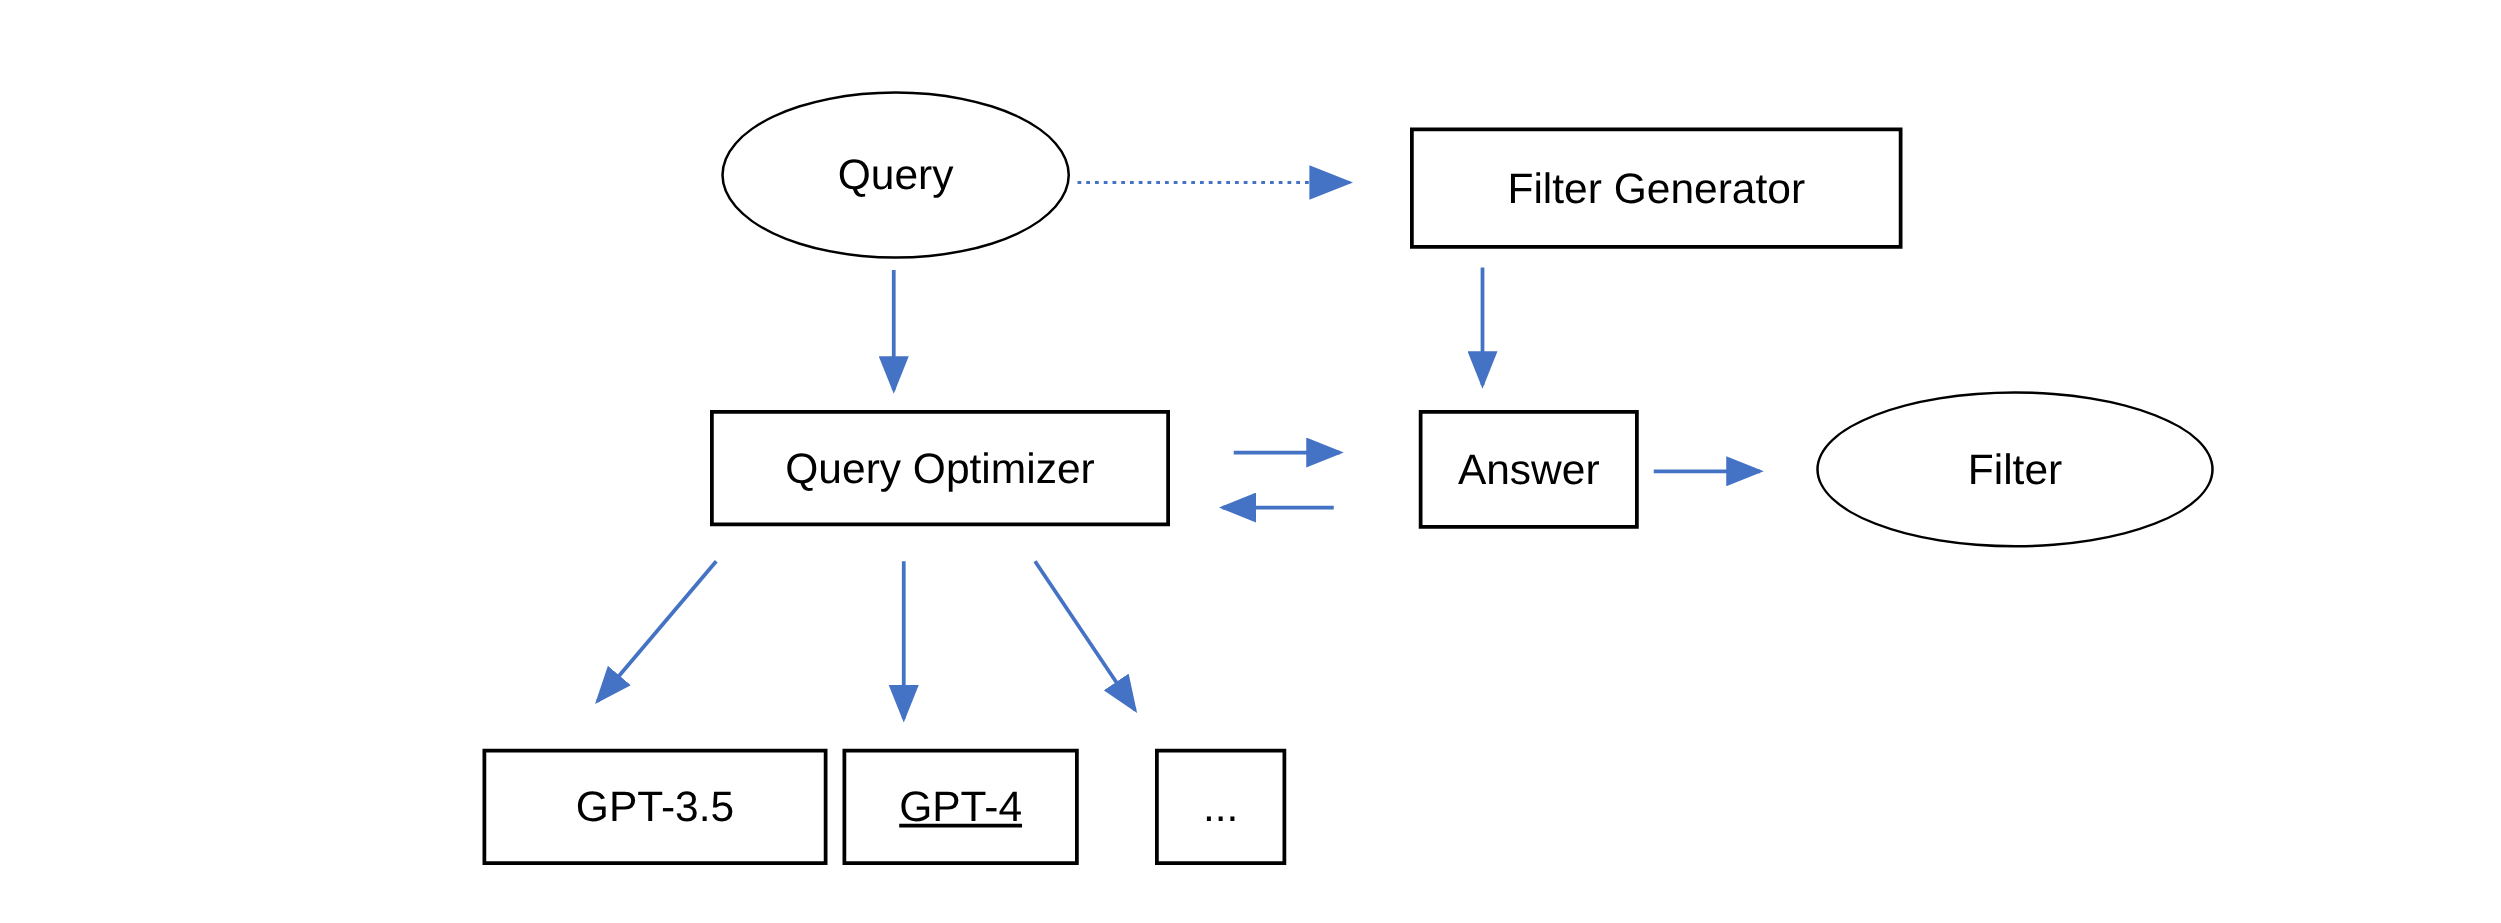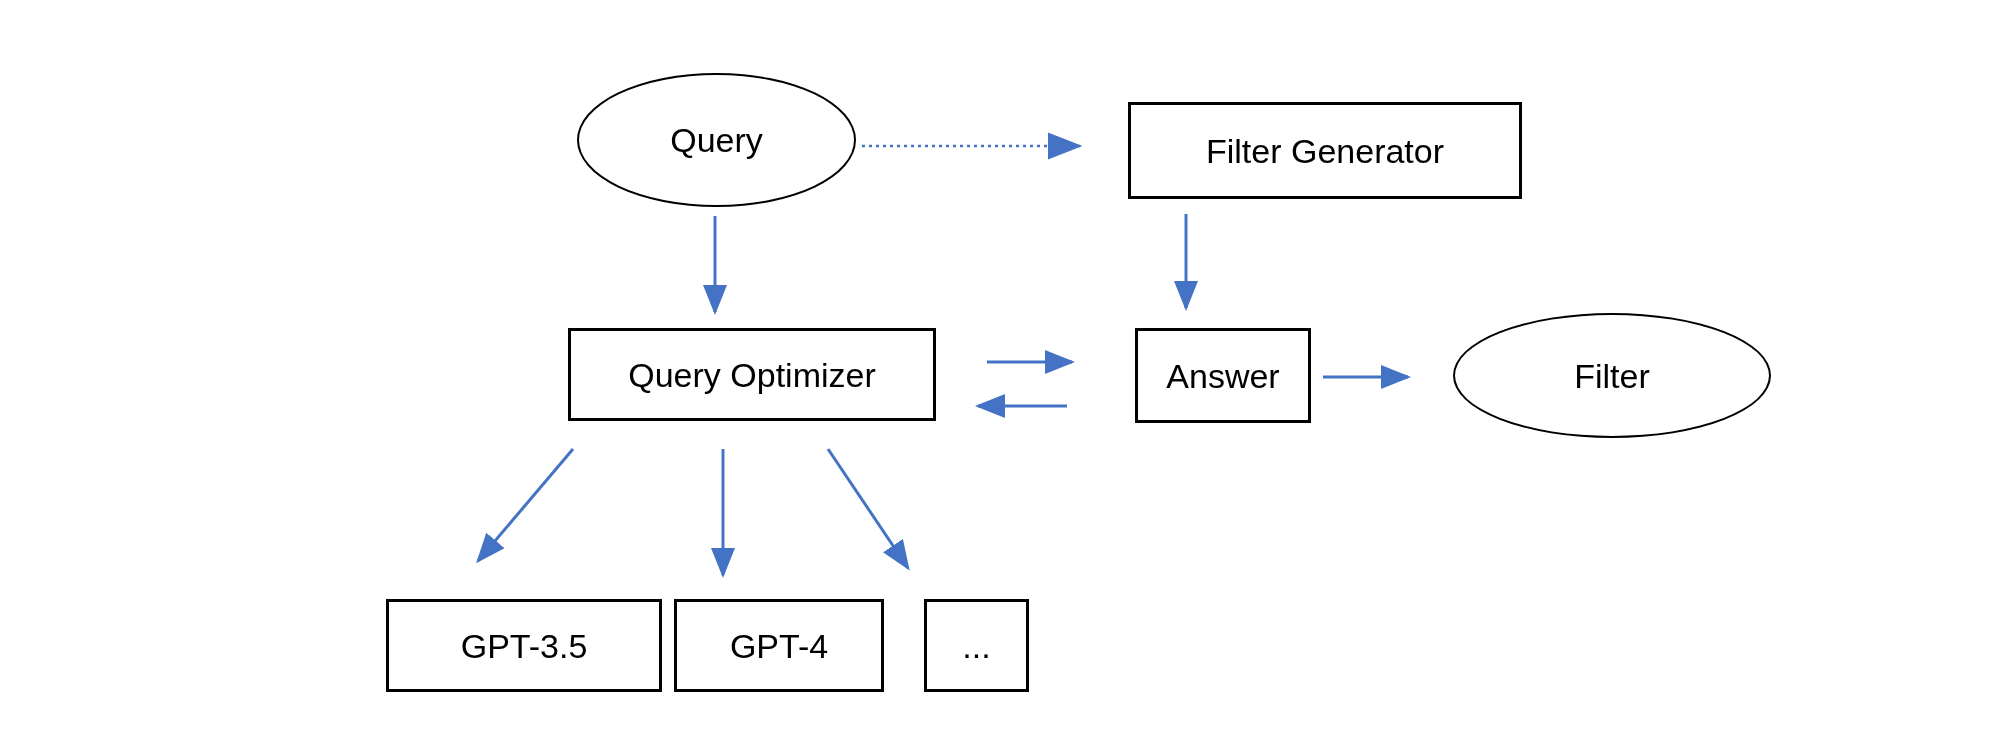--- a/index.html
+++ b/index.html
@@ -48,21 +48,21 @@
     border: 2.5px solid var(--stroke);
     border-radius: 50%;
   }
   
   .n-query            { left: 577px;  top: 73px;  width: 279px; height: 134px; }
   .n-filter-generator { left: 1100px; top: 102px; width: 394px; height: 97px;  }
   .n-query-optimizer  { left: 540px;  top: 328px; width: 368px; height: 93px;  }
   .n-filter           { left: 1107px; top: 328px; width: 176px; height: 95px;  }
   .n-answer           { left: 1453px; top: 313px; width: 318px; height: 125px; }
   .n-gpt35            { left: 358px;  top: 599px; width: 276px; height: 93px;  }
-  .n-gpt4             { left: 646px;  top: 599px; width: 210px; height: 93px;  }
+  .n-gpt4             { left: 646px;  top: 599px; width: 189px; height: 93px; text-decoration: underline;  }
   .n-more             { left: 896px;  top: 599px; width: 105px; height: 93px;  }
 
   .edge {
     stroke: var(--accent);
     stroke-width: 3;
     fill: none;
   }
   .edge.dotted {
     stroke-width: 2.5;
     stroke-dasharray: 3 4;

